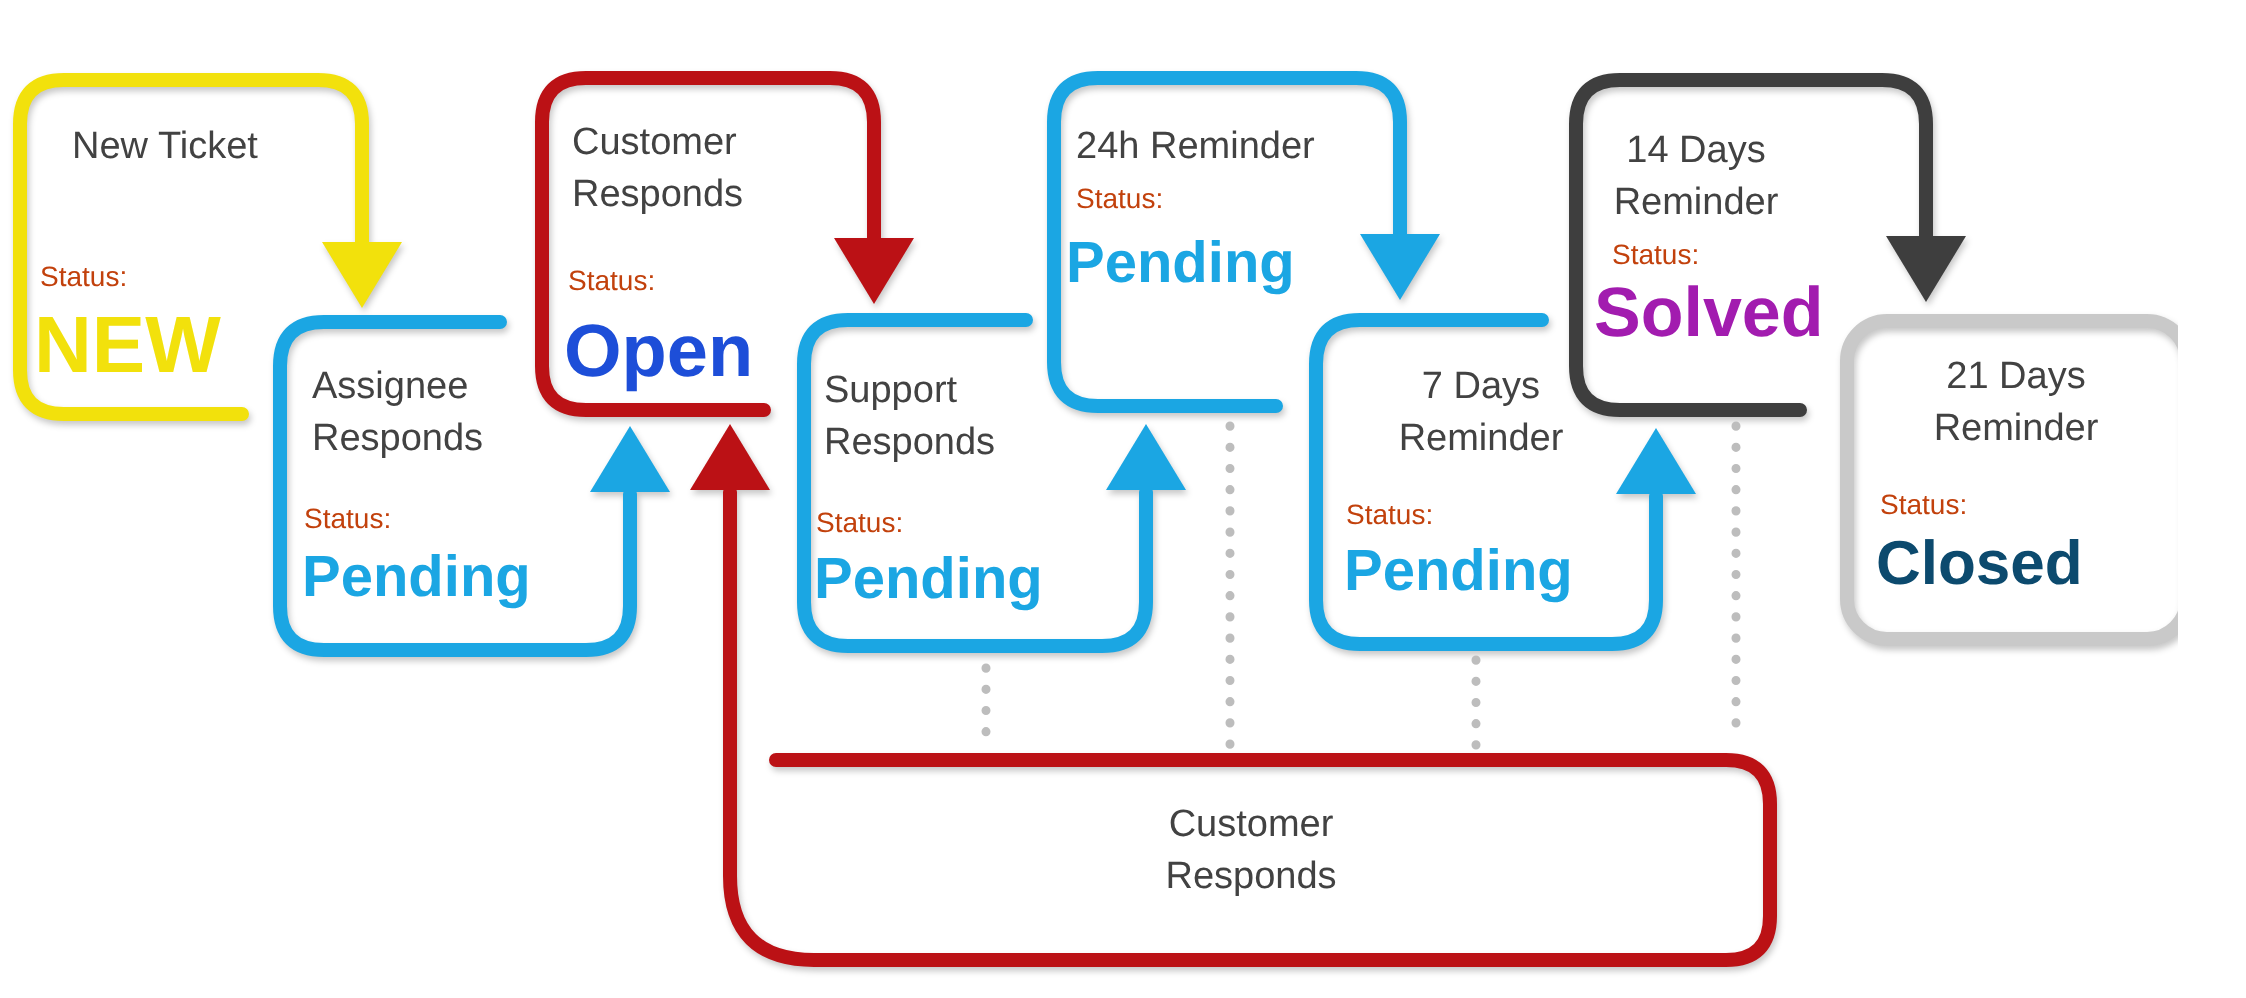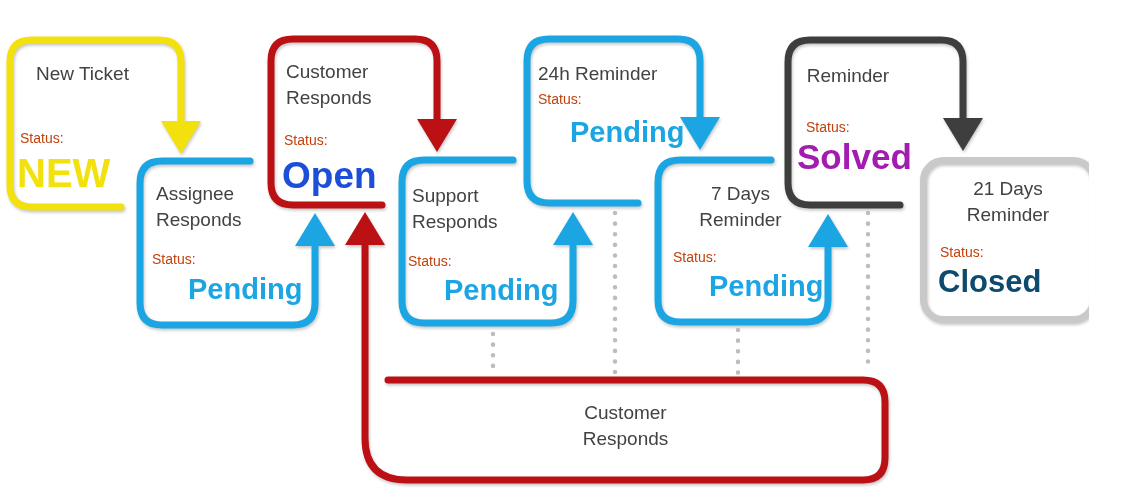--- a/index.html
+++ b/index.html
@@ -8,21 +8,21 @@
     font-family:"Liberation Sans", sans-serif;
   }
   .stage svg{position:absolute;left:0;top:0;}
   .shapes{filter:drop-shadow(1.5px 2px 1.5px rgba(0,0,0,0.22));}
   .txt{position:absolute;white-space:nowrap;}
   .label{font-size:19px;line-height:26px;color:#424242;}
   .centered{text-align:center;}
   .status-label{font-size:14px;line-height:19px;color:#c2410c;}
   .status-value{font-weight:700;line-height:1;}
   .val-yellow{color:#f2e10c;font-size:40px;}
-  .val-cyan{color:#1ba6e3;font-size:29px;margin-left:37px;}
+  .val-cyan{color:#1ba6e3;font-size:29px;}
   .val-red{color:#1d4ed8;font-size:37px;}
   .val-dark{color:#a21caf;font-size:35px;}
   .val-gray{color:#0c4a6e;font-size:31px;}
 </style>
 </head>
 <body>
 
 <div class="stage">
 
   <svg width="1123" height="499" viewBox="0 0 1123 499">
@@ -93,20 +93,21 @@
   <div class="txt status-value val-cyan" style="left:533px;top:118px">Pending</div>
 
   <div class="txt label centered" style="left:658px;top:181px;width:165px">
     <div>7 Days</div>
     <div>Reminder</div>
   </div>
   <div class="txt status-label" style="left:673px;top:248px">Status:</div>
   <div class="txt status-value val-cyan" style="left:672px;top:272px">Pending</div>
 
   <div class="txt label centered" style="left:773px;top:63px;width:150px">
+    <div>14 Days</div>
     <div>Reminder</div>
   </div>
   <div class="txt status-label" style="left:806px;top:118px">Status:</div>
   <div class="txt status-value val-dark" style="left:797px;top:139px">Solved</div>
 
   <div class="txt label centered" style="left:933px;top:176px;width:150px">
     <div>21 Days</div>
     <div>Reminder</div>
   </div>
   <div class="txt status-label" style="left:940px;top:243px">Status:</div>

